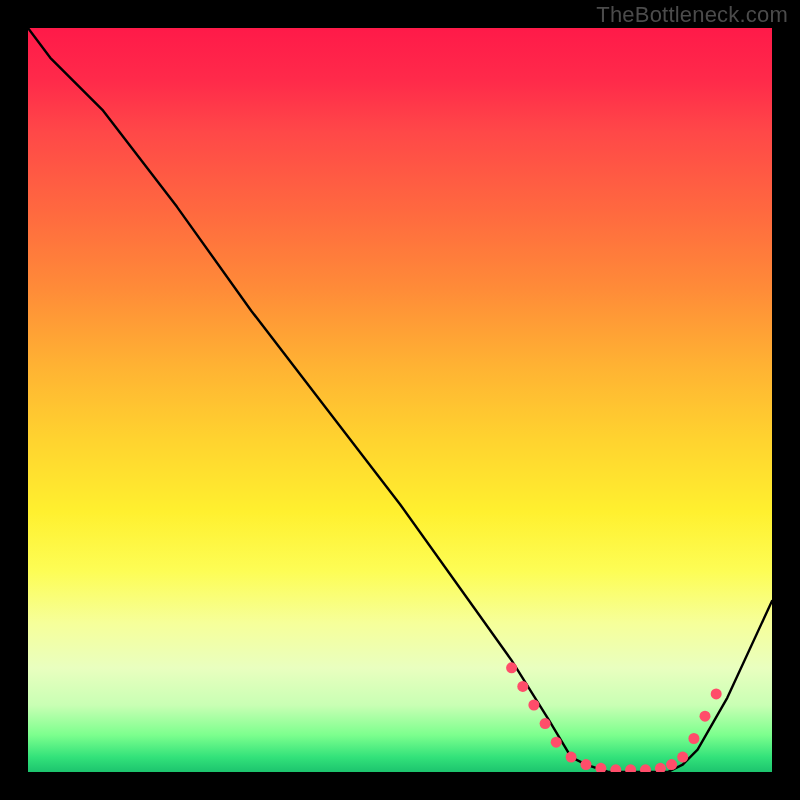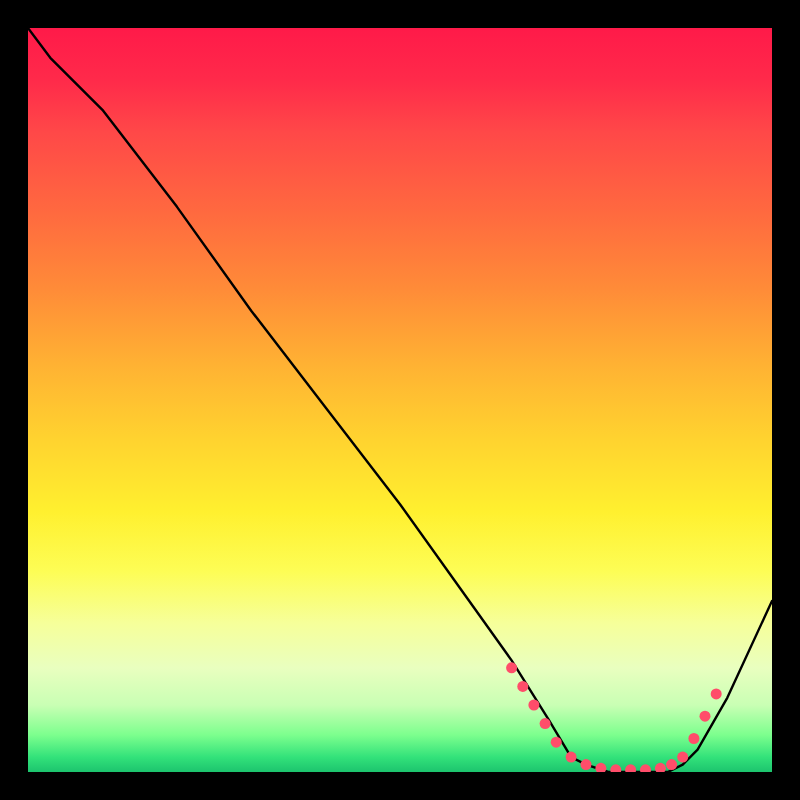--- a/index.html
+++ b/index.html
@@ -69,20 +69,21 @@
     stroke: #000;
     stroke-width: 2.4;
     stroke-linecap: round;
     stroke-linejoin: round;
   }
 </style>
 </head>
 <body>
 
 <div class="frame">
+  <div class="watermark">TheBottleneck.com</div>
 
   <div class="plot-area">
     <svg class="curve" viewBox="0 0 744 744">
       <path id="curve-path" class="curve-path" d="M0.0 0.0 L22.3 29.8 L74.4 81.8 L148.8 178.6 L223.2 282.7 L297.6 379.4 L372.0 476.2 L446.4 580.3 L483.6 632.4 L520.8 691.9 L543.1 729.1 L558.0 736.6 L580.3 744.0 L595.2 744.0 L610.1 744.0 L625.0 744.0 L639.8 744.0 L654.7 736.6 L669.6 721.7 L699.4 669.6 L744.0 572.9"></path>
       <g id="dots">
           <circle cx="483.6" cy="639.8" r="5.5" class="dot"></circle>
           <circle cx="494.8" cy="658.4" r="5.5" class="dot"></circle>
           <circle cx="505.9" cy="677.0" r="5.5" class="dot"></circle>
           <circle cx="517.1" cy="695.6" r="5.5" class="dot"></circle>
           <circle cx="528.2" cy="714.2" r="5.5" class="dot"></circle>

